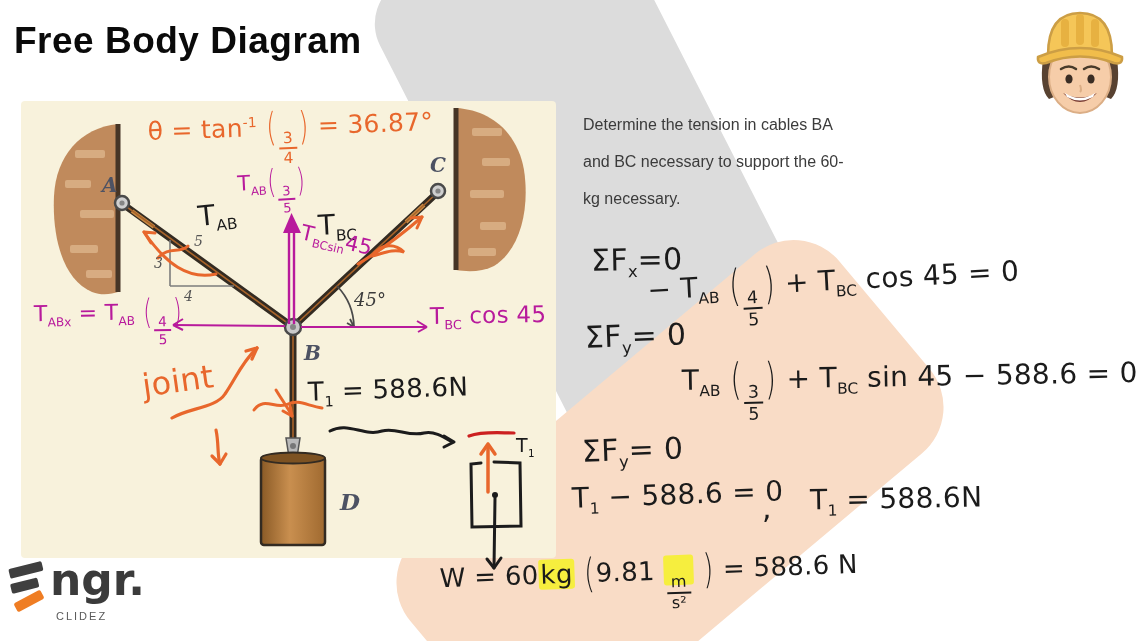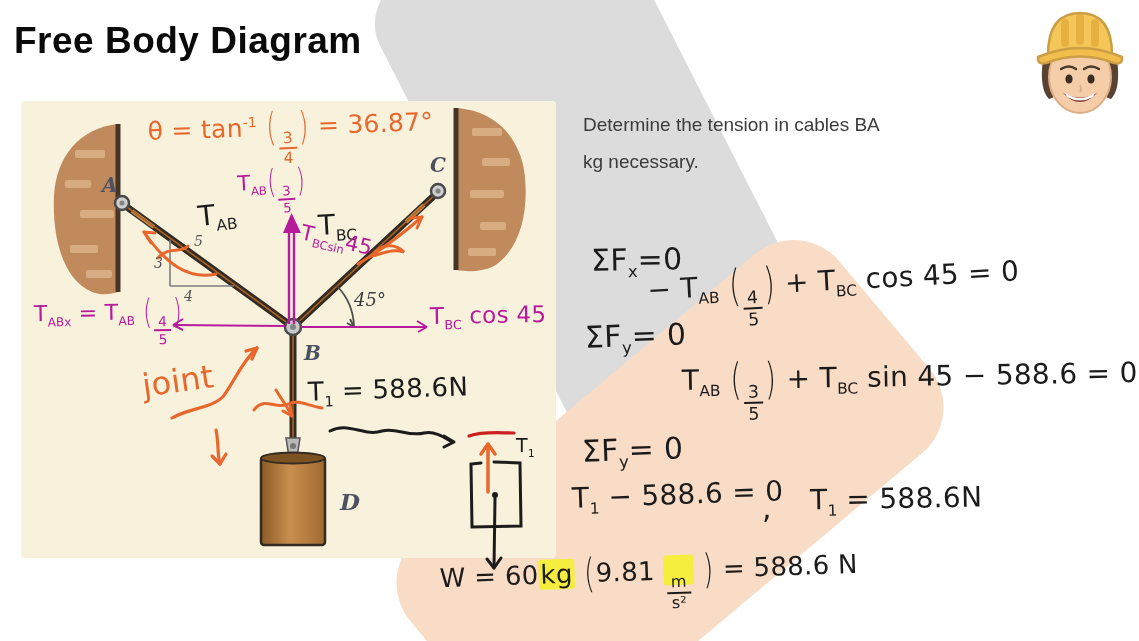--- a/index.html
+++ b/index.html
@@ -26,21 +26,21 @@
   .hw sub{font-size:.55em;letter-spacing:0;}
   .hw sup{font-size:.55em;}
   .fr{display:inline-flex;flex-direction:column;align-items:center;vertical-align:-.5em;
       line-height:1.05;font-size:.62em;margin:0 1px;}
   .fr .num{border-bottom:2px solid currentColor;padding:0 4px 1px;}
   .fr .den{padding-top:1px;}
   .bp{display:inline-block;transform:scaleY(1.55);font-weight:300;margin:0 1px;}
   .hl{background:#f6ee3e;border-radius:3px;padding:0 2px;}
   
   .problem{position:absolute;left:583px;top:106px;width:480px;z-index:4;color:#3b3b3b;
-           font-size:19px;line-height:37px;}
+           font-size:16px;line-height:37px;}
   
   .logo{position:absolute;left:8px;top:558px;z-index:5;display:flex;align-items:flex-start;}
   .logo-text{font-family:"DejaVu Sans",sans-serif;font-weight:bold;font-size:44px;color:#3b3b3b;
              line-height:1;margin-left:-4px;}
   .logo-caption{position:absolute;left:48px;top:52px;font-size:11px;letter-spacing:2px;color:#5a5a5a;}
   .worker{position:absolute;left:1033px;top:3px;z-index:5;opacity:.92;}
 </style>
 </head>
 <body>
 
@@ -288,20 +288,21 @@
     <span class="hl"><span class="fr">
           <span class="num">m</span>
           <span class="den">s²</span>
         </span></span>
     <span class="bp">)</span>
     <span>= 588.6 N</span>
   </div>
 
   <div class="problem">
     <div>Determine the tension in cables BA</div>
+    <div>and BC necessary to support the 60-</div>
     <div>kg necessary.</div>
   </div>
 
   <div class="hw" style="left:591px;top:242px;font-size:30px;transform:rotate(-1deg);">
     <span>ΣF</span><sub>x</sub><span>=0</span>
   </div>
 
   <div class="hw" style="left:648px;top:264px;font-size:28px;transform:rotate(-3deg);">
     <span>−</span>
     <span>T</span><sub>AB</sub>
@@ -341,14 +342,25 @@
     <span>− 588.6 = 0</span>
   </div>
 
   <div class="hw" style="left:762px;top:490px;font-size:30px;">,</div>
 
   <div class="hw" style="left:810px;top:482px;font-size:28px;transform:rotate(-1deg);">
     <span>T</span><sub>1</sub>
     <span>= 588.6N</span>
   </div>
 
+  <div class="logo">
+    <svg width="46" height="58" viewBox="0 0 46 58">
+      <g transform="rotate(-14 23 24)">
+        <rect x="4" y="6" width="34" height="10" rx="2" fill="#3f3f3f"></rect>
+        <rect x="2" y="21" width="28" height="10" rx="2" fill="#3f3f3f"></rect>
+      </g>
+      <rect x="6" y="38" width="30" height="10" rx="2" fill="#ef7d23" transform="rotate(-28 21 43)"></rect>
+    </svg>
+    <div class="logo-text">ngr.</div>
+    <div class="logo-caption">CLIDEZ</div>
+  </div>
 
 </div>
 
 </body></html>

